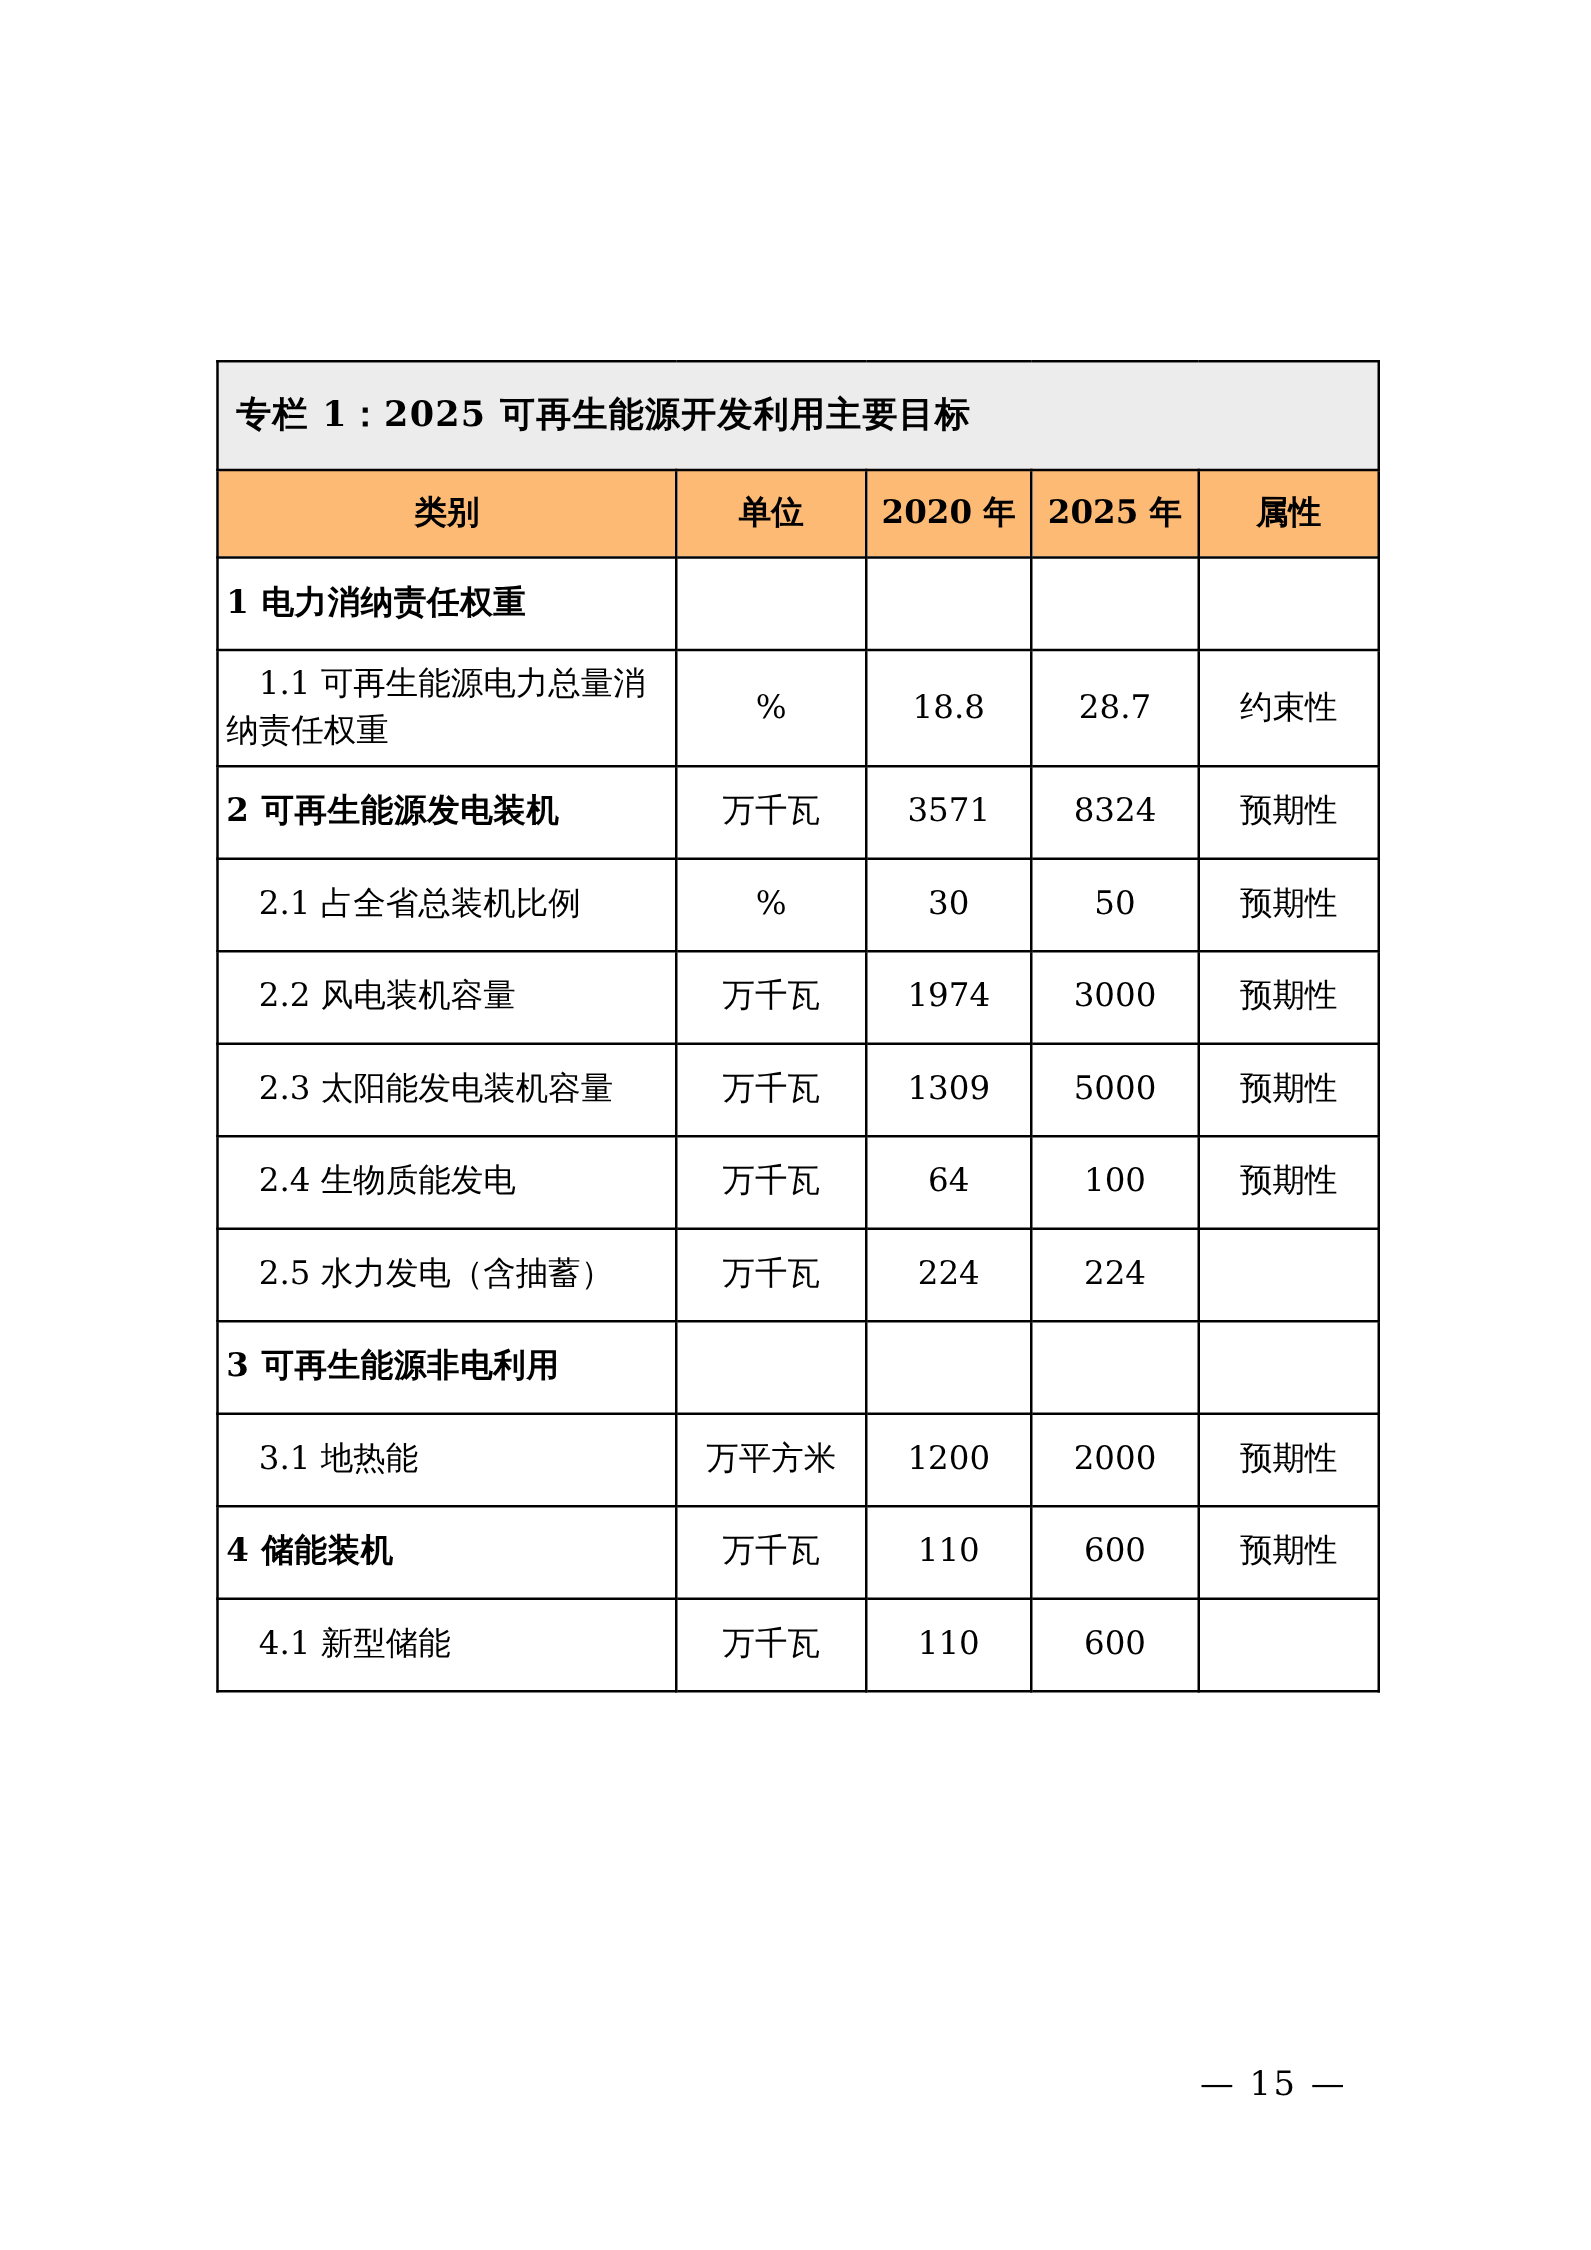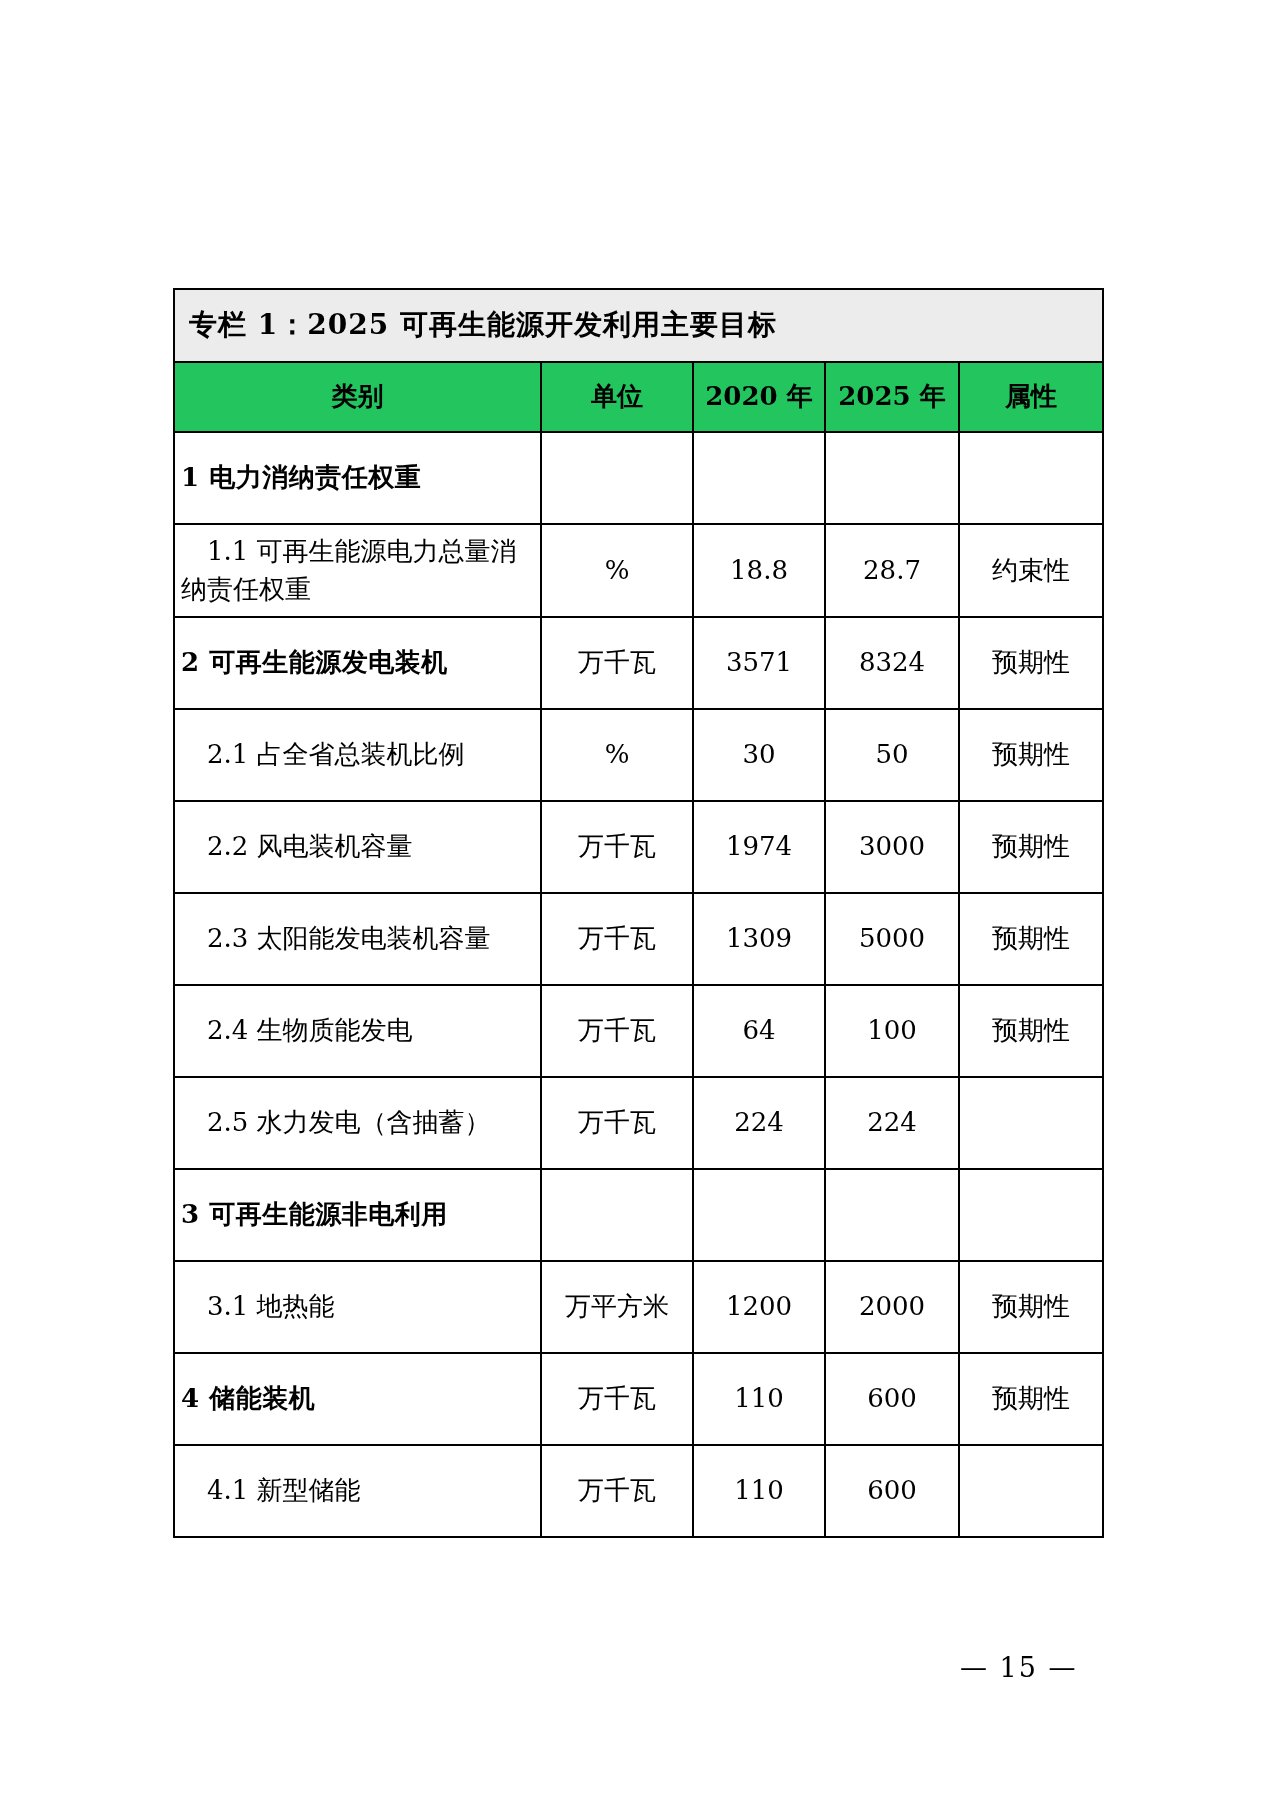--- a/index.html
+++ b/index.html
@@ -26,36 +26,36 @@
     font-size: 26px;
     color: #000000;
   }
   table.targets td, table.targets th {
     border: 2px solid #000000;
     vertical-align: middle;
     line-height: 1.45;
     padding: 2px 6px;
     overflow: hidden;
   }
-  tr.title-row { height: 73px; border-radius: 32px; }
+  tr.title-row { height: 87px; border-radius: 32px; }
   tr.title-row td {
     background: #ececec;
     font-weight: bold;
     font-size: 28px;
     text-align: left;
     padding-left: 14px;
     letter-spacing: 1px;
   }
   tr.head-row { height: 70px; }
   tr.head-row th {
     font-weight: bold;
     text-align: center;
-    background: #22c55e;
+    background: #fdba74;
   }
-  tbody tr { height: 92px; }
+  tbody tr { height: 74px; }
   tbody tr.tall { height: 93px; }
   td.cat {
     text-align: left;
     padding-left: 8px;
     padding-right: 2px;
   }
   tr.section td.cat { font-weight: bold; letter-spacing: 0.5px; }
   tr.sub td.cat { text-indent: 26px; }
   td.val { text-align: center; }
   .page-number {

